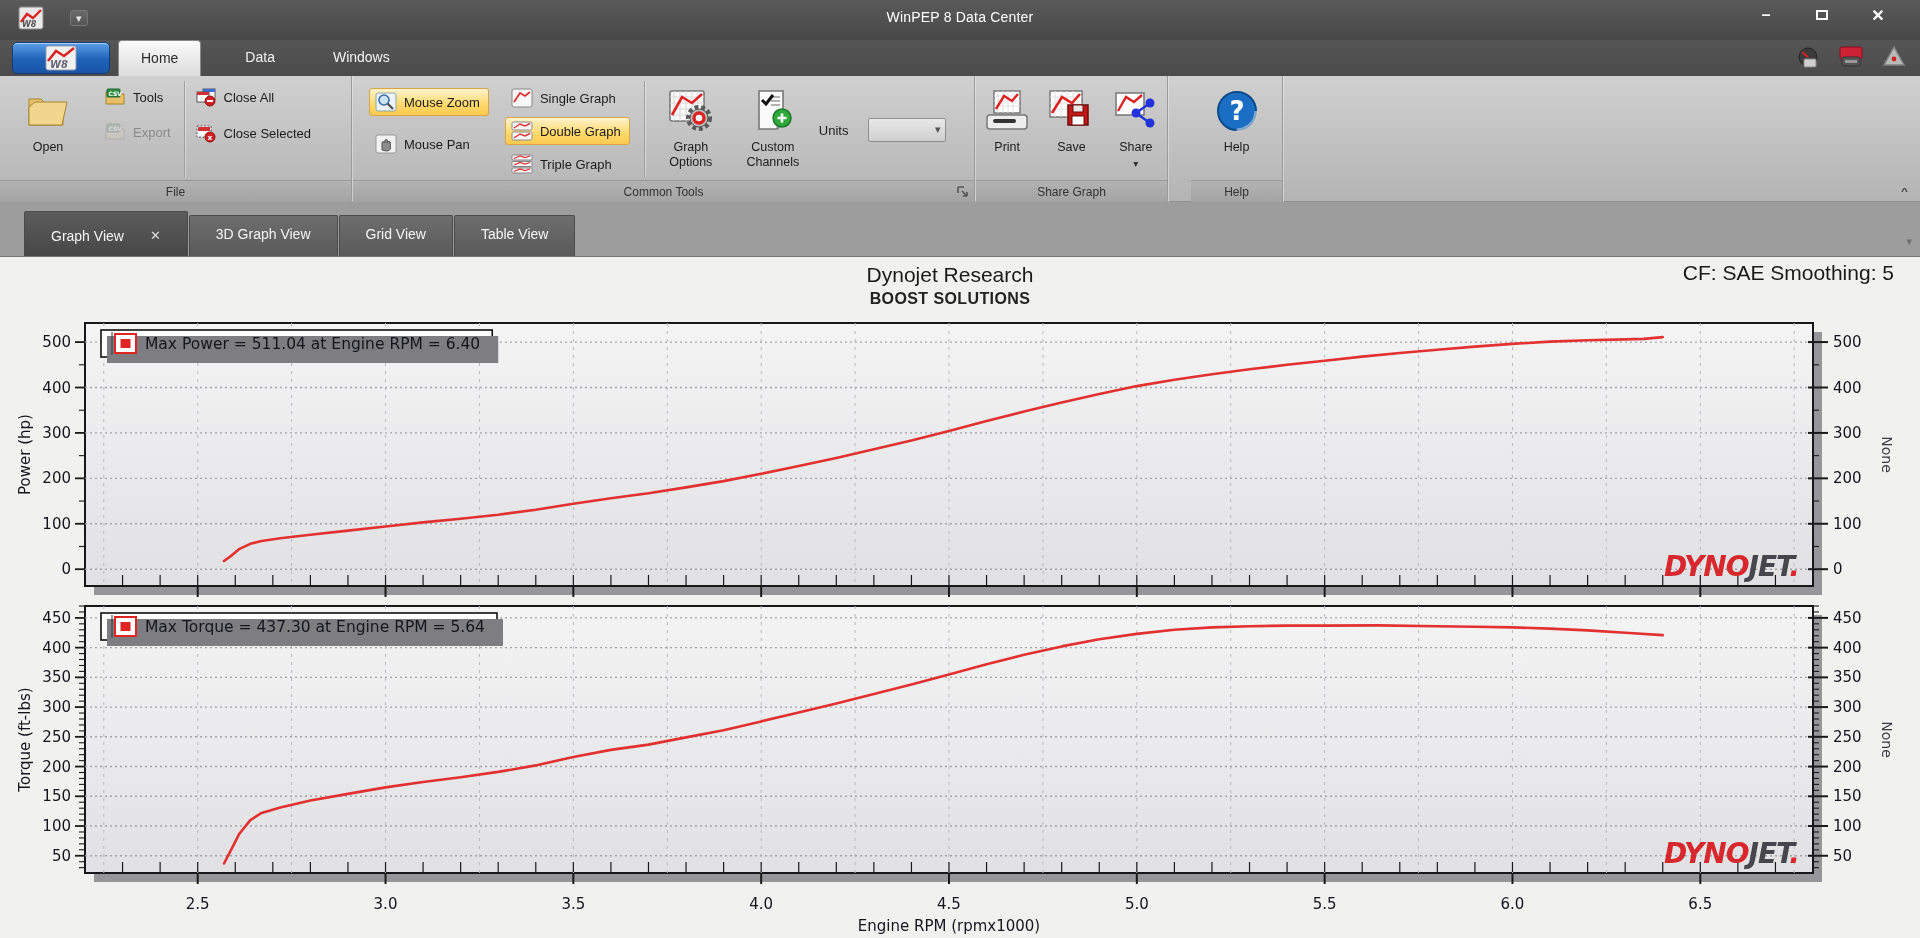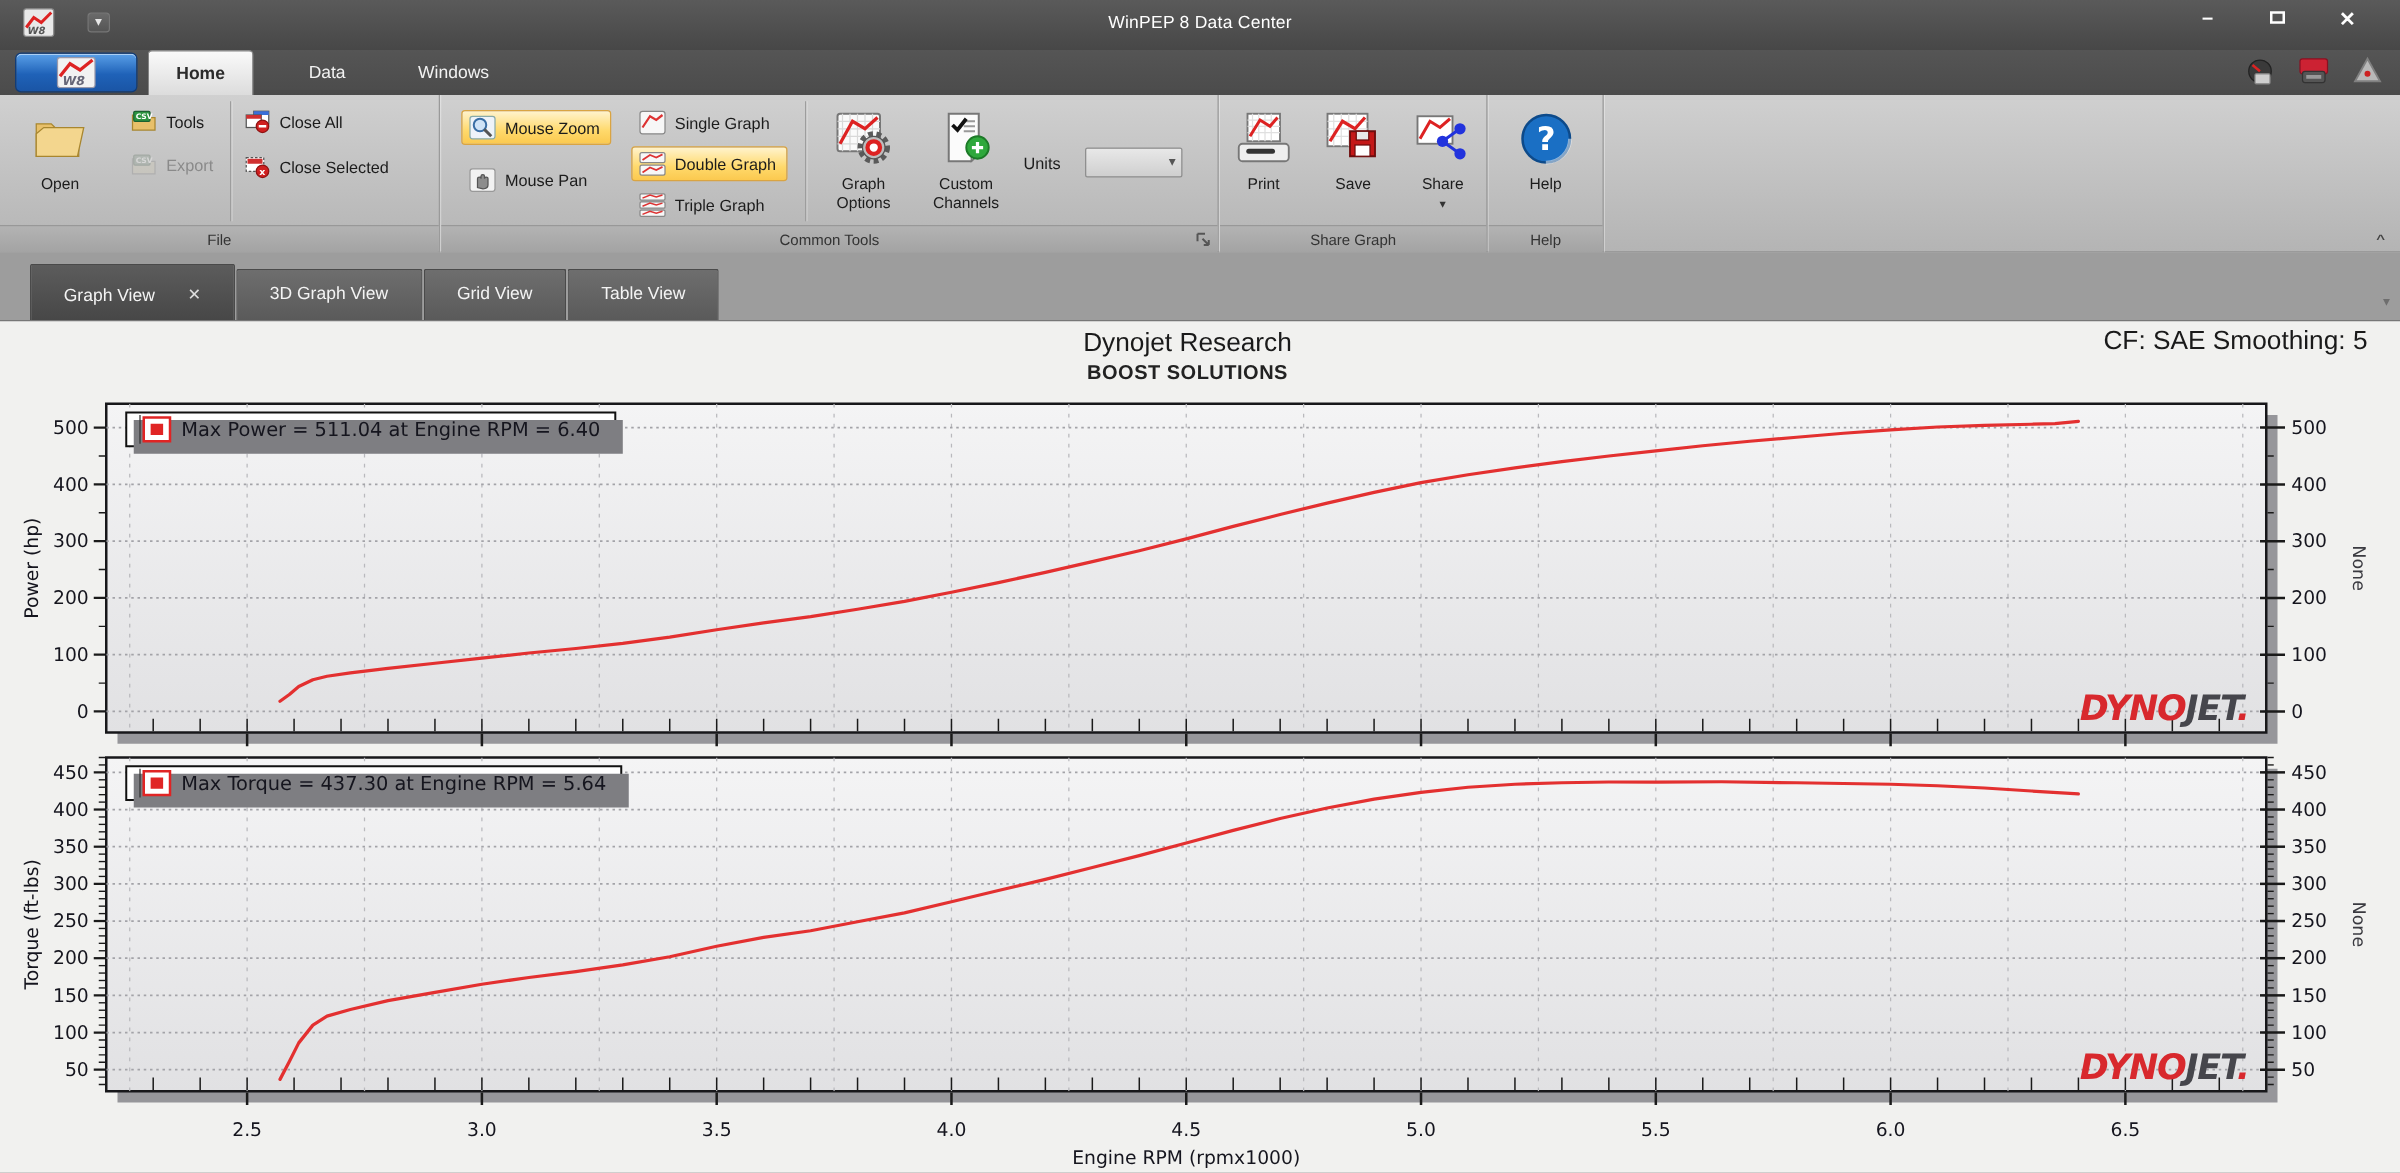--- a/index.html
+++ b/index.html
@@ -21,21 +21,21 @@
 
   
   .tabrow { position:absolute; left:0; top:40px; width:1920px; height:36px;
     background:linear-gradient(#555,#4b4b4b); }
   .appbtn { position:absolute; left:12px; top:2px; width:98px; height:32px; border-radius:5px;
     background:linear-gradient(#5aa0e8,#1f62b8 55%,#1a55a5); border:1px solid #123c77;
     display:flex; align-items:center; justify-content:center; box-shadow:inset 0 1px 0 rgba(255,255,255,.5); }
   .rtabs { position:absolute; left:118px; top:0; height:36px; display:flex; }
   .rtab { color:#f2f2f2; font-size:14px; padding:9px 22px 0 22px; height:36px; }
   .rtab.active { background:linear-gradient(#fafafa,#dcdcdc); color:#2b2b2b;
-    border-radius:4px 4px 0 0; border:1px solid #8a8a8a; border-bottom:none;font-weight:bold; }
+    border-radius:4px 4px 0 0; border:1px solid #8a8a8a; border-bottom:none; }
   .trIcons { position:absolute; right:14px; top:5px; display:flex; gap:18px; align-items:center; }
 
   
   .ribbon { position:absolute; left:0; top:76px; width:1920px; height:126px;
     background:linear-gradient(#d0d0d0,#b4b4b4); border-bottom:1px solid #8f8f8f; }
   .rgroup { position:absolute; top:0; height:126px; border-right:1px solid #9a9a9a;
     box-shadow:1px 0 0 rgba(255,255,255,.35); }
   .rgroup .grp-label { position:absolute; left:0; bottom:0; width:100%; height:22px;
     background:linear-gradient(#b3b3b3,#a3a3a3); border-top:1px solid #989898;
     text-align:center; font-size:12px; color:#333; padding-top:4px; }
@@ -278,21 +278,21 @@
       </div>
       <div class="grp-label">
         <span>Common Tools</span>
         <svg class="launcher" viewBox="0 0 15 15">
           <path d="M3 3 h6 M3 3 v6" stroke="#555" stroke-width="1.6" fill="none"></path>
           <path d="M7 7 l5 5 M12 12 v-4 M12 12 h-4" stroke="#555" stroke-width="1.6" fill="none"></path>
         </svg>
       </div>
     </div>
 
-    <div class="rgroup" style="left:976px; width:214px;">
+    <div class="rgroup" style="left:976px; width:192px;">
       <div class="grp-body" style="justify-content:center; gap:2px;">
         <div class="bigbtn">
           <span class="bico">
               <svg width="46" height="44" viewBox="0 0 46 44">
             <rect x="10" y="2" width="26" height="22" fill="#fff" stroke="#777" stroke-width="1.5"></rect>
             <path d="M14 2 v22 M19 2 v22 M24 2 v22 M29 2 v22 M10 7 h26 M10 12 h26 M10 17 h26" stroke="#e0e0e0"></path>
             <polyline points="12,20 20,7 28,12 34,5" fill="none" stroke="#d22" stroke-width="2.4"></polyline>
             <path d="M6 26 h34 a3 3 0 0 1 3 3 v8 a3 3 0 0 1 -3 3 h-34 a3 3 0 0 1 -3 -3 v-8 a3 3 0 0 1 3 -3 z" fill="#eee" stroke="#777" stroke-width="1.5"></path>
             <rect x="9" y="30" width="23" height="4" rx="2" fill="#333"></rect>
           </svg>

